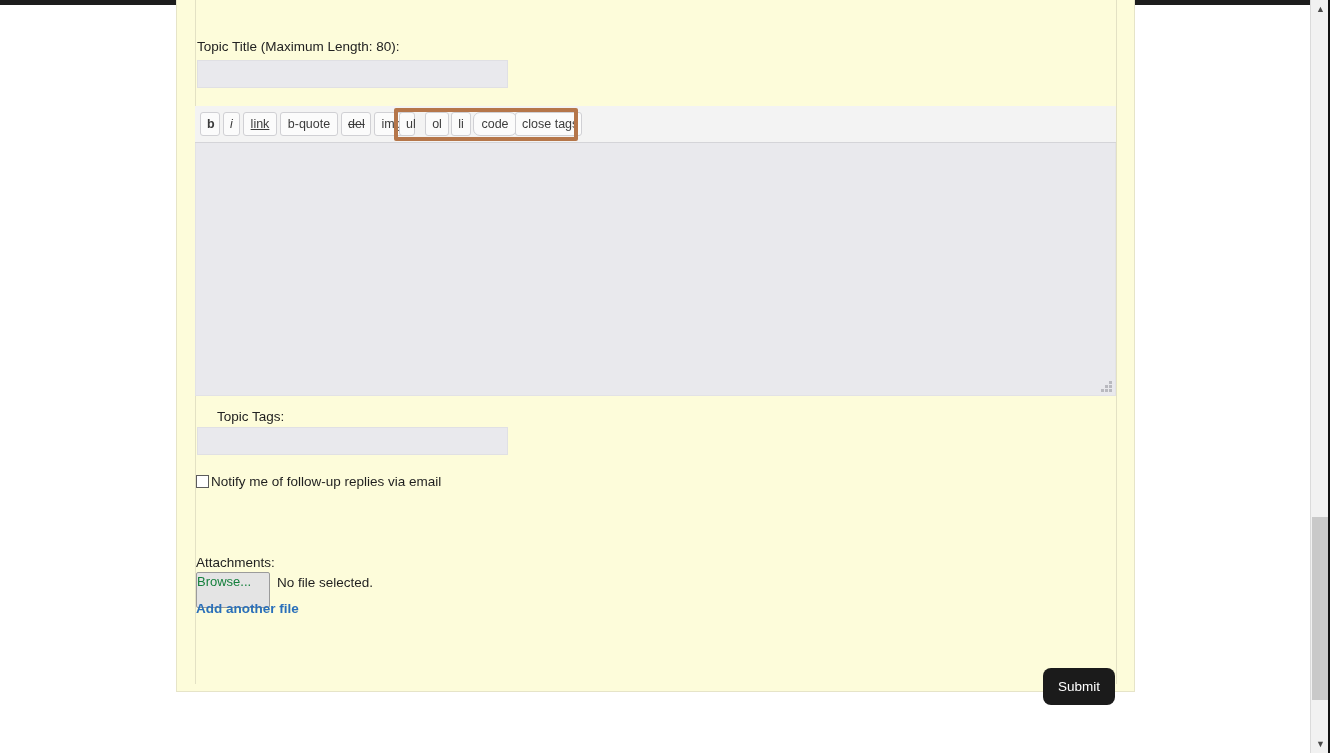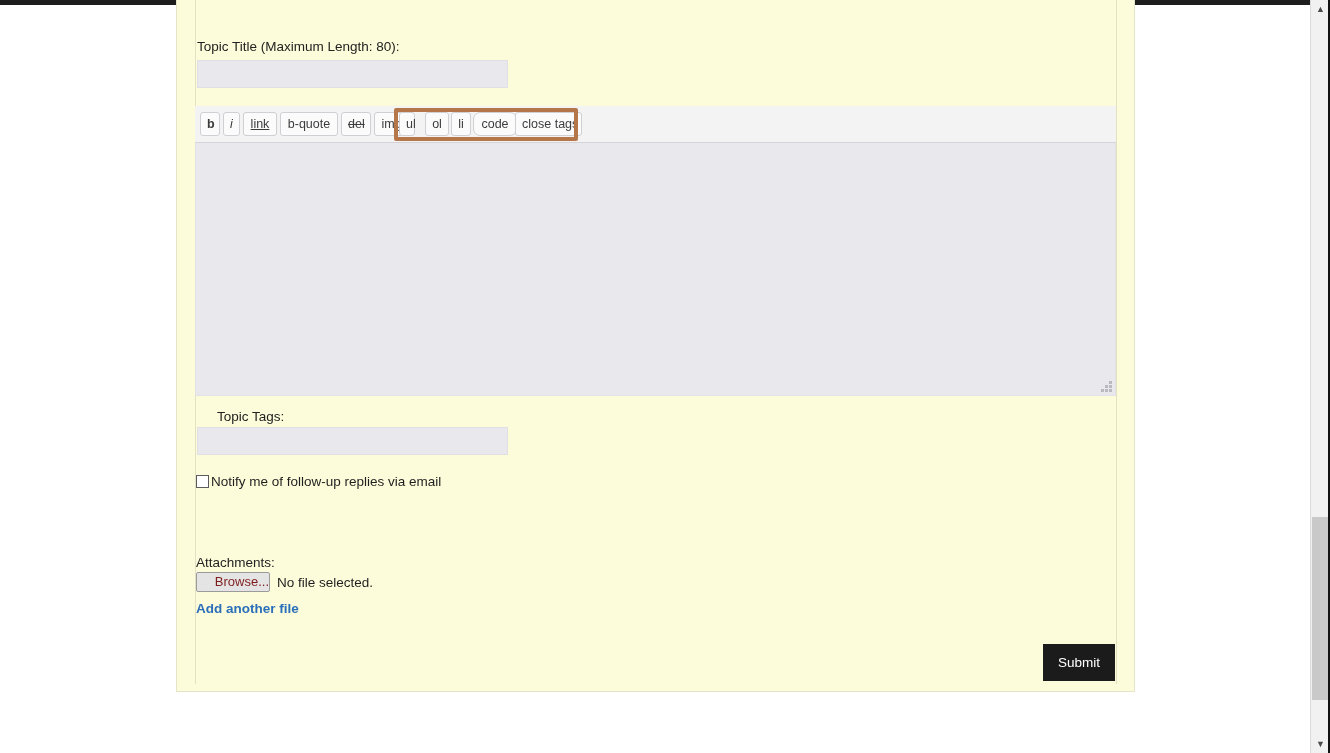--- a/index.html
+++ b/index.html
@@ -185,27 +185,27 @@
     padding-left: 11px;
     font-size: 13.5px;
     color: #1f1f1f;
   }
 
   .browse-btn {
     position: absolute;
     left: 196px;
     top: 572px;
     width: 74px;
-    height: 20px;
+    height: 36px;
     background: #e4e4e4;
     border: 1px solid #9b9b9b;
     border-radius: 2px;
     font-size: 13px;
-    color: #7f1d1d;
-    text-align: right;
+    color: #15803d;
+    text-align: left;
     line-height: 18px;
     box-sizing: border-box;
     cursor: pointer;
   }
   .no-file {
     position: absolute;
     left: 277px;
     top: 575px;
     font-size: 13.5px;
     color: #1f1f1f;
@@ -218,27 +218,27 @@
     font-size: 13.5px;
     font-weight: bold;
     color: #2a6fba;
     text-decoration: none;
     cursor: pointer;
   }
 
   .submit-btn {
     position: absolute;
     left: 1043px;
-    top: 644px;
+    top: 668px;
     width: 72px;
     height: 37px;
     background: #1b1b1b;
     color: #ffffff;
     border: none;
-    border-radius: 0;
+    border-radius: 8px;
     font-size: 13.5px;
     font-family: "Liberation Sans", sans-serif;
     cursor: pointer;
   }
 
   
   .scrollbar {
     position: absolute;
     right: 0;
     top: 0;

